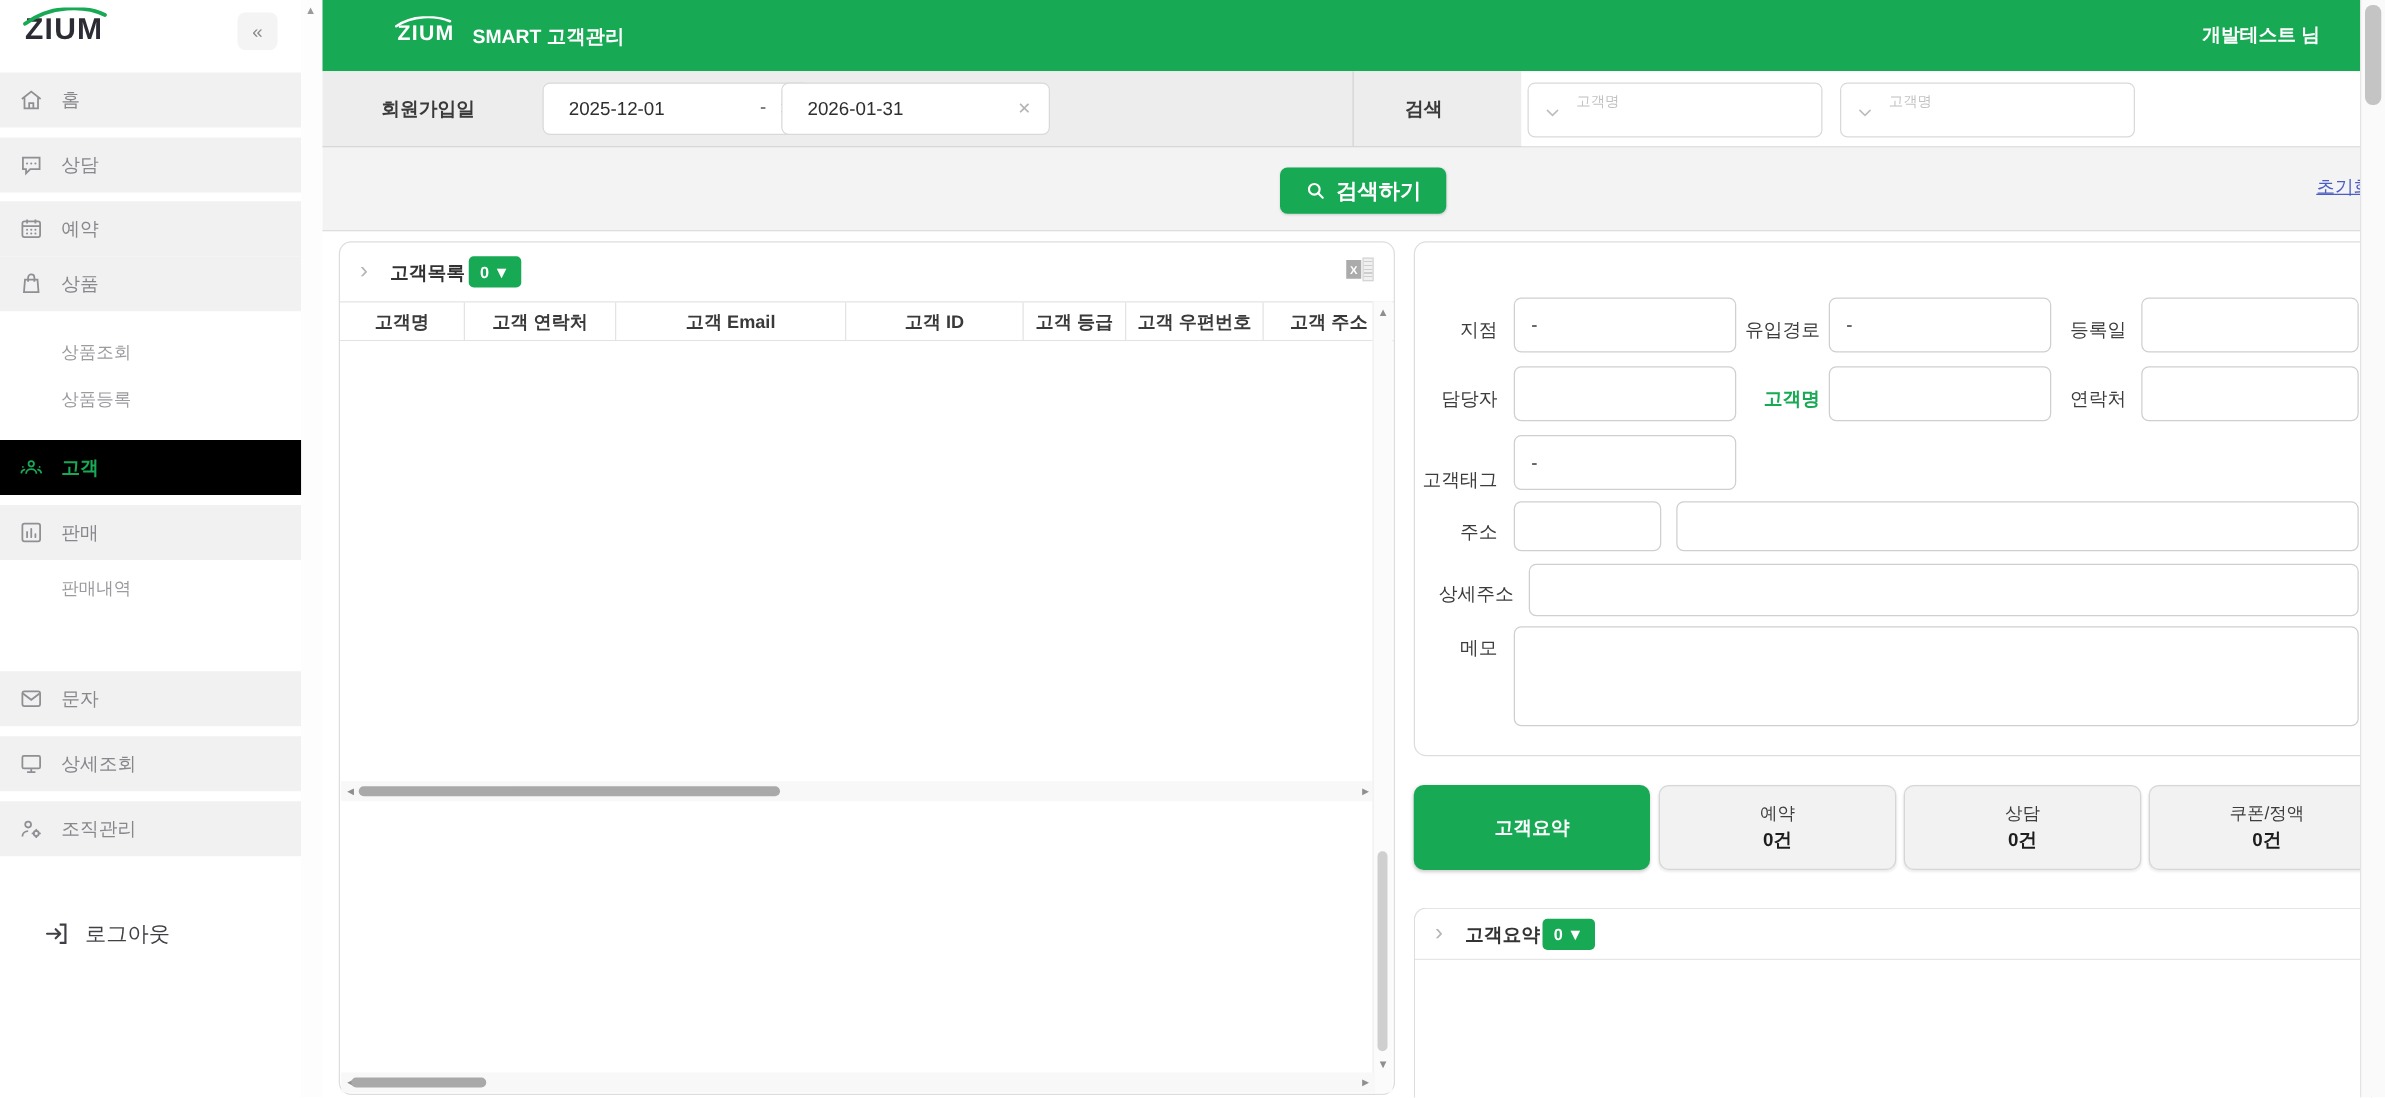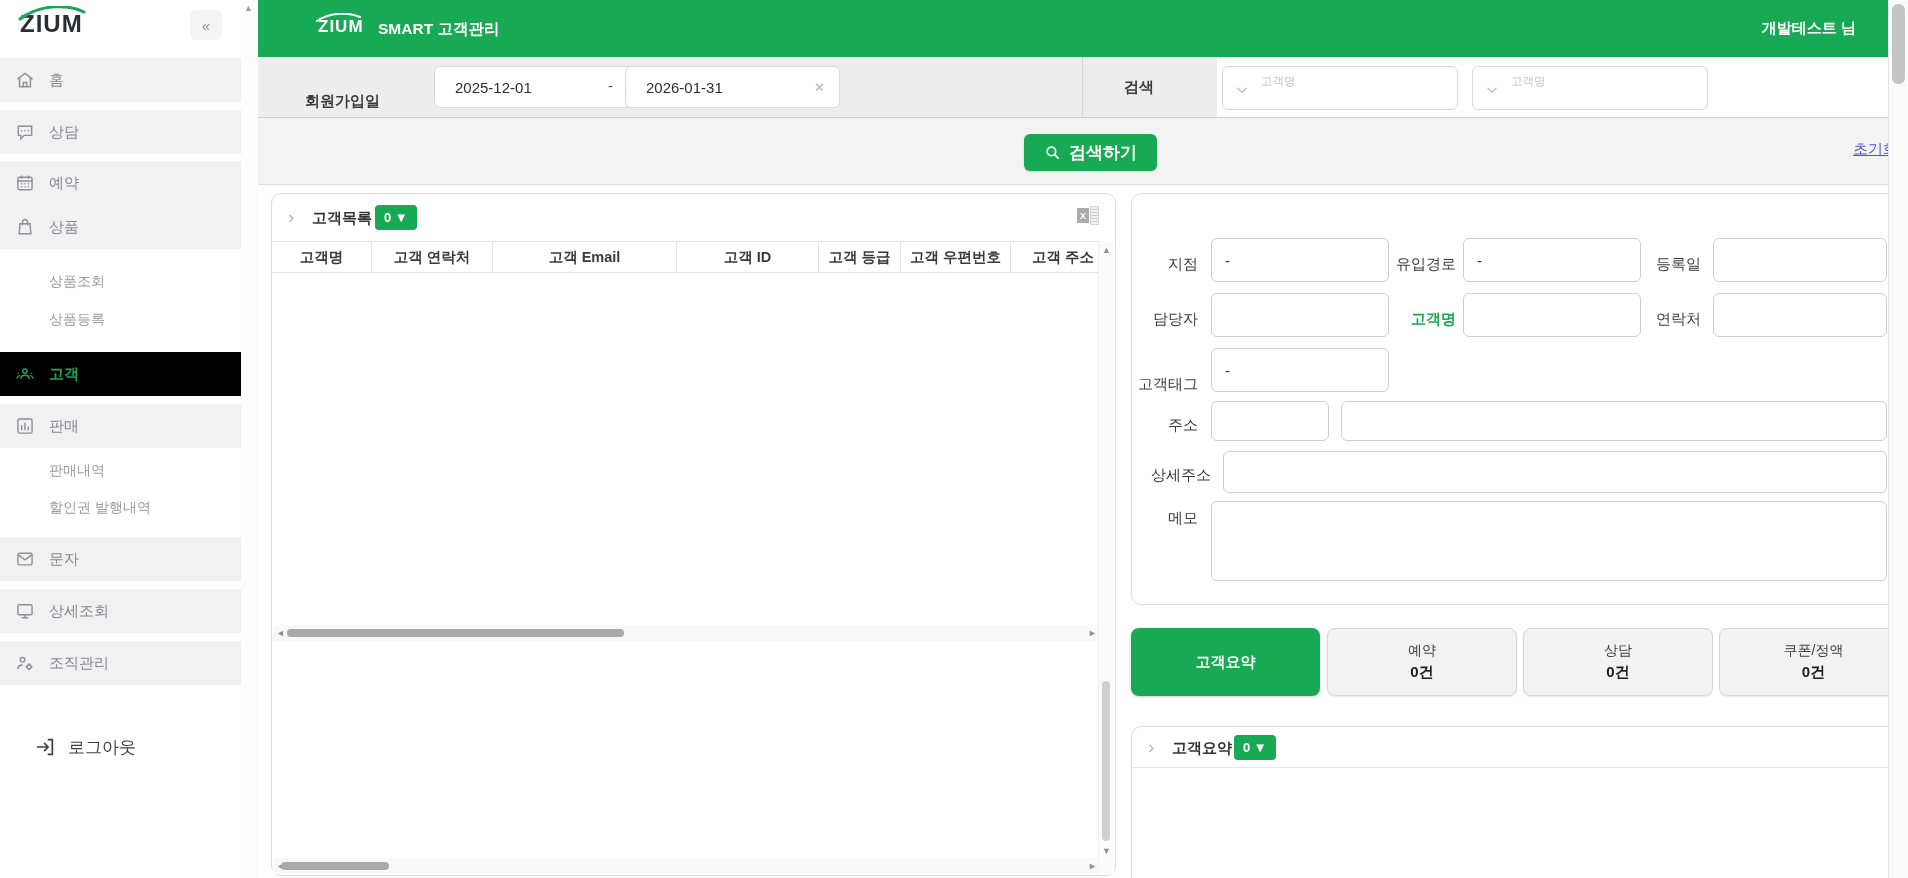--- a/index.html
+++ b/index.html
@@ -156,23 +156,20 @@
   <div class="abs nav-item" style="top:404px">
     <svg class="nav-ic" viewBox="0 0 24 24" fill="none" stroke="currentColor" stroke-width="1.7">
         <rect x="3.5" y="3.5" width="17" height="17" rx="2"></rect>
         <path d="M8 16.5 v-5 M12 16.5 v-8 M16 16.5 v-3" stroke-linecap="round"></path>
       </svg>
     <span class="nav-label">판매</span>
   </div>
   <div class="abs nav-sub" style="top:455px">
     <span>판매내역</span>
   </div>
-  <div class="abs nav-sub" style="top:492px">
-    <span>할인권 발행내역</span>
-  </div>
   <div class="abs nav-item" style="top:537px">
     <svg class="nav-ic" viewBox="0 0 24 24" fill="none" stroke="currentColor" stroke-width="1.7">
         <rect x="3.5" y="5" width="17" height="14" rx="2"></rect>
         <path d="M4 7 l8 6 8-6"></path>
       </svg>
     <span class="nav-label">문자</span>
   </div>
   <div class="abs nav-item" style="top:589px">
     <svg class="nav-ic" viewBox="0 0 24 24" fill="none" stroke="currentColor" stroke-width="1.7">
         <rect x="3.5" y="4.5" width="17" height="12" rx="1.5"></rect>
@@ -206,21 +203,21 @@
 <div class="abs topbar">
   <svg class="arc" style="left:58px;top:13px;" width="52" height="10" viewBox="0 0 52 10">
     <path d="M1 8 C 14 -1, 32 -1, 44 4" fill="none" stroke="#ffffff" stroke-width="2" stroke-linecap="round"></path>
   </svg>
   <span class="w-logo">ZIUM</span>
   <span class="app-title">SMART 고객관리</span>
   <span class="user">개발테스트 님</span>
 </div>
 
 <div class="abs filterbar">
-  <span class="abs f-label" style="left:47px;top:35px;">회원가입일</span>
+  <span class="abs f-label" style="left:47px;top:21px;">회원가입일</span>
 
   <div class="abs date-input" style="left:130px;top:9px;width:215px;height:42px;margin-left:46px;">
     <span class="val">2025-12-01</span>
     <span class="clear">✕</span>
   </div>
   <span class="abs" style="left:350px;top:20px;font-size:15px;color:#555;">-</span>
   <div class="abs date-input" style="left:367px;top:9px;width:215px;height:42px;">
     <span class="val">2026-01-31</span>
     <span class="clear">✕</span>
   </div>

